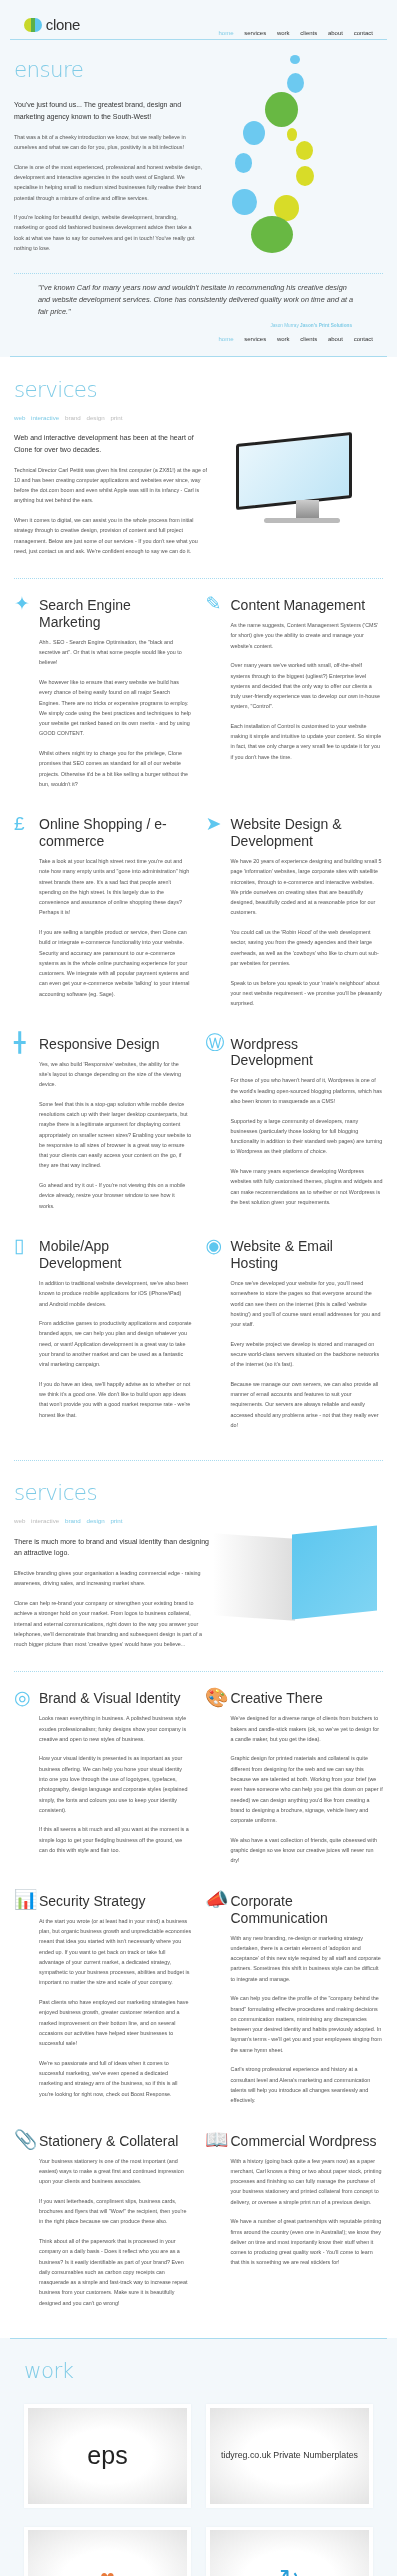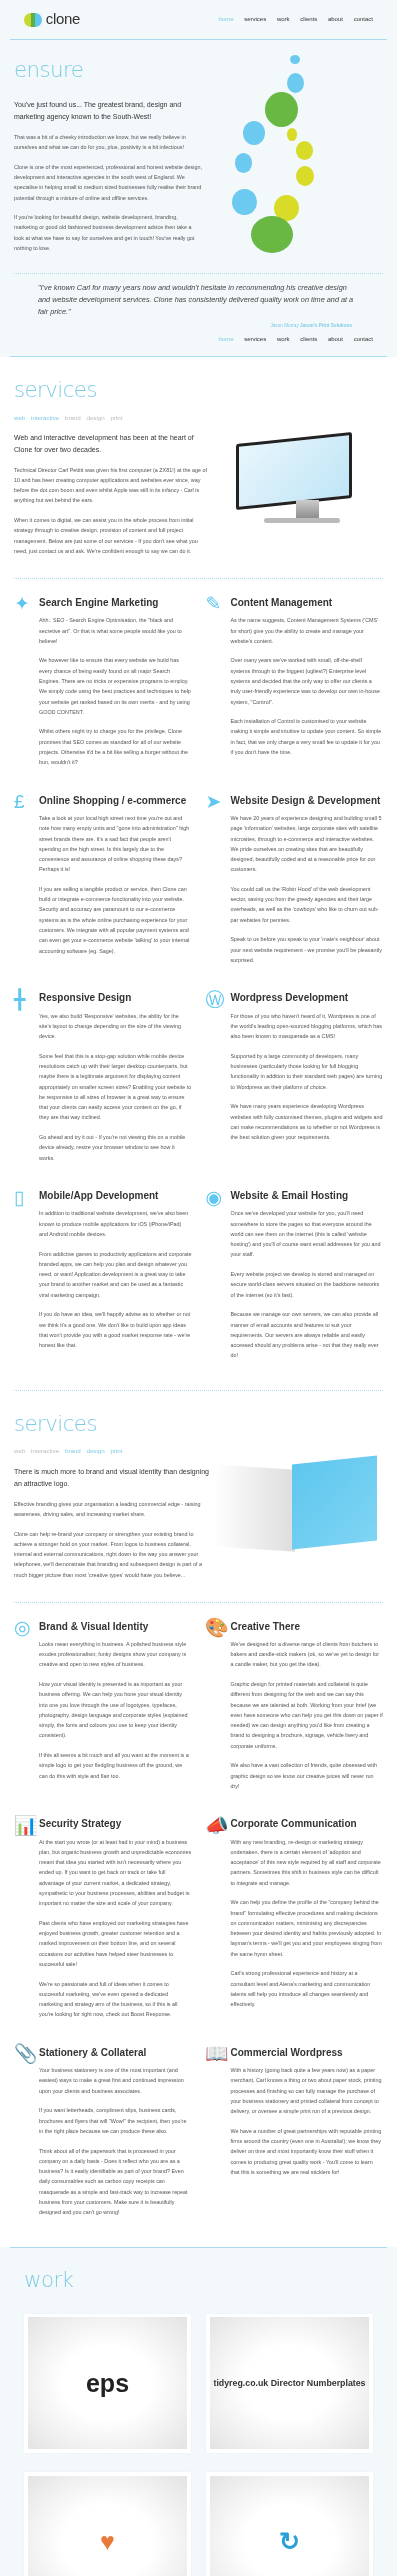--- a/index.html
+++ b/index.html
@@ -1,18 +1,18 @@
 <!DOCTYPE html>
 <html style="font-size:10px"><head>
 <meta charset="utf-8">
 <style>
 *{box-sizing:border-box;margin:0;padding:0}
 body{width:397px;font-family:"Liberation Sans",sans-serif;color:#555;background:#fff;font-size:5.4px;line-height:1.9}
 .light{background:#f3f8fb}
-.header{height:40px;display:flex;align-items:center;justify-content:space-between;padding:0 14px;border-bottom:0.6px solid #a8dbef;margin:0 10px}
+.header{height:40px;display:flex;align-items:flex-end;justify-content:space-between;padding:0 14px;border-bottom:0.6px solid #a8dbef;margin:0 10px}
 .logo{display:flex;align-items:center;gap:3.8px}
 .logo-mark{width:18px;height:14px;position:relative}
 .logo-mark .l{position:absolute;left:0;top:0;width:10px;height:14px;border-radius:7px 0 0 7px;background:#c8d82a}
 .logo-mark .r{position:absolute;right:0;top:0;width:10px;height:14px;border-radius:0 7px 7px 0;background:#5ec7ef}
 .logo-mark .m{position:absolute;left:7px;top:0;width:4.4px;height:14px;background:#5bb04a}
 .logo-text{font-size:15px;color:#333;letter-spacing:-0.3px}
 .nav{display:flex;gap:10.7px;font-size:6px;color:#333}
 .nav a{color:#333;text-decoration:none}
 .nav a.active{color:#7fcbe6}
 h1.big{font-family:"DejaVu Sans",sans-serif;font-weight:200;font-size:21.4px;color:#7fcbe6;letter-spacing:-0.6px;line-height:1}
@@ -37,29 +37,29 @@
 .svc-top p{margin-bottom:9.4px}
 .imgbox{flex:1;display:flex;align-items:center;justify-content:center}
 .monitor{width:120px;height:94px;position:relative;margin-top:12.6px}
 .monitor .scr{position:absolute;left:0;top:6.3px;width:116px;height:66px;background:linear-gradient(135deg,#e9f6fc,#bfe5f6);border:3.8px solid #222;border-radius:2.5px;transform:skewY(-6deg)}
 .monitor .stand{position:absolute;left:60px;top:69px;width:22.7px;height:20px;background:linear-gradient(#ccc,#888)}
 .monitor .base{position:absolute;left:28px;top:87px;width:76px;height:5px;background:#bbb;border-radius:2.5px}
 .grid2{display:grid;grid-template-columns:1fr 1fr;gap:0 14px;padding:14px 14px 6.3px}
 .svc{display:flex;margin-bottom:14px}
 .svc .ico{width:25px;flex:none;padding-top:1.3px;color:#5ec7ef;font-size:19px;line-height:1}
 .svc .body{flex:1}
-.svc h3{font-weight:bold;font-size:10px;color:#333;margin:3.8px 0 6.3px;line-height:1.2}
+.svc h3{font-weight:normal;font-size:14px;color:#333;margin:3.8px 0 6.3px;line-height:1.2}
 .svc p{margin-bottom:9.4px}
 .book{width:167px;height:94px;position:relative;margin-top:12.6px}
 .book .pg1{position:absolute;left:0;top:6.3px;width:82px;height:82px;background:linear-gradient(90deg,#fff,#ddd);transform:skewY(4deg)}
 .book .pg2{position:absolute;left:79px;top:0;width:85px;height:85px;background:linear-gradient(135deg,#5ec7ef,#7fd4f3);transform:skewY(-6deg)}
 .work{padding:21.4px 14px 25px;border-top:0.6px solid #a8dbef;margin:0 10px}
 .workgrid{display:grid;grid-template-columns:1fr 1fr;gap:19px 15px;margin-top:22.7px}
 .wcard{background:#fff;padding:3.8px;box-shadow:0 0 1.9px #e5eef3}
-.wimg{height:132px;background:radial-gradient(ellipse at center,#fff 40%,#e3e3e3);display:flex;align-items:center;justify-content:center;font-weight:bold}
+.wimg{height:96px;background:radial-gradient(ellipse at center,#fff 40%,#e3e3e3);display:flex;align-items:center;justify-content:center;font-weight:normal}
 </style>
 </head>
 <body>
 
 <div class="light">
   <div class="header">
     <div class="logo">
       <div class="logo-mark">
           <div class="l"></div>
           <div class="r"></div>
@@ -297,21 +297,21 @@
 </section>
 
 <div class="light">
   <section class="work">
     <h1 class="big">work</h1>
     <div class="workgrid" id="work-grid">
         <div class="wcard">
           <div class="wimg" style="color:#222;font-size:25px">eps</div>
         </div>
         <div class="wcard">
-          <div class="wimg" style="color:#333;font-size:8.8px">tidyreg.co.uk Director Numberplates</div>
+          <div class="wimg" style="color:#333;font-size:8.8px">tidyreg.co.uk Private Numberplates</div>
         </div>
         <div class="wcard">
           <div class="wimg" style="color:#e87a3a;font-size:25px">♥</div>
         </div>
         <div class="wcard">
           <div class="wimg" style="color:#2a9fd8;font-size:25px">↻</div>
         </div>
       </div>
   </section>
 </div>

